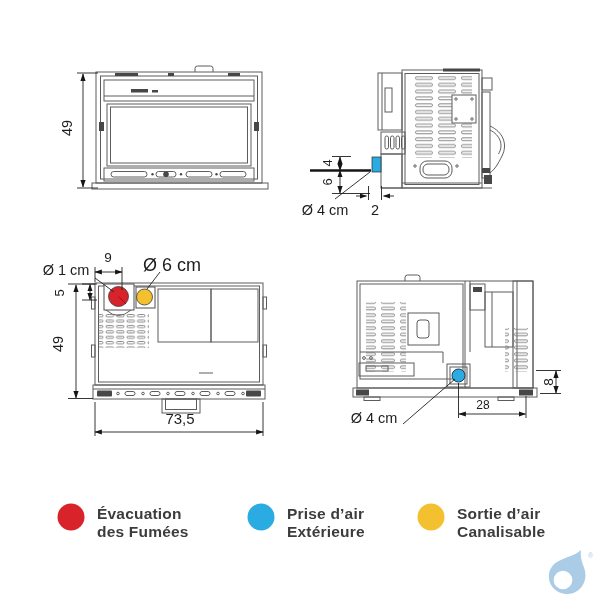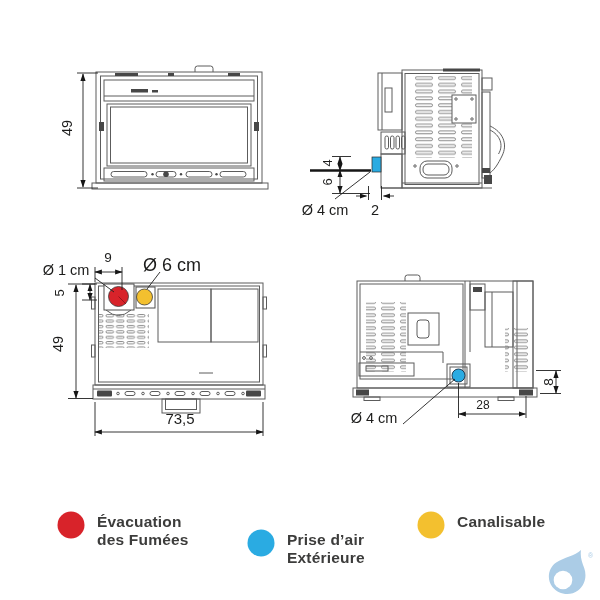--- a/index.html
+++ b/index.html
@@ -13,21 +13,21 @@
   .dk  { fill:#474747; stroke:none; }
   .dim { stroke:#1f1f1f; stroke-width:0.9; fill:none; }
   .thick { stroke:#161616; stroke-width:2.3; fill:none; }
 
   
   .lbl { position:absolute; color:#1c1c1b; white-space:nowrap;
          transform:translate(-50%,-50%); line-height:1; }
   .lbl.rot { transform:translate(-50%,-50%) rotate(-90deg); }
 
   
-  .legend-item { position:absolute; display:flex; gap:12px; align-items:flex-start;margin-top:8px; }
+  .legend-item { position:absolute; display:flex; gap:12px; align-items:flex-start; }
   .legend-text { font-size:15.5px; font-weight:bold; color:#3c3c3b; line-height:17.5px; letter-spacing:.2px; padding-top:2px; }
   .legend-text span { display:block; }
 
   .logo { position:absolute; left:548px; top:549px; }
 </style>
 </head>
 <body>
 
 <div class="canvas">
 
@@ -255,34 +255,35 @@
 
   <div class="legend-item" style="left:57px; top:503px">
     <svg width="28" height="28">
       <circle cx="14" cy="14" r="13.5" fill="#d8232a"></circle>
     </svg>
     <div class="legend-text">
       <span>Évacuation</span>
       <span>des Fumées</span>
     </div>
   </div>
-  <div class="legend-item" style="left:247px; top:521px">
+  <div class="legend-item" style="left:247px; top:503px">
     <svg width="28" height="28">
       <circle cx="14" cy="14" r="13.5" fill="#2aabe2"></circle>
     </svg>
     <div class="legend-text">
       <span>Prise d’air</span>
       <span>Extérieure</span>
     </div>
   </div>
   <div class="legend-item" style="left:417px; top:503px">
     <svg width="28" height="28">
       <circle cx="14" cy="14" r="13.5" fill="#f3c02f"></circle>
     </svg>
     <div class="legend-text">
+      <span>Sortie d’air</span>
       <span>Canalisable</span>
     </div>
   </div>
 
   <svg class="logo" width="46" height="48" viewBox="0 0 46 48">
     <path d="M33,1 C32,8 34,13 36.2,19 C39,27 37.2,36 30,41.5 C22,47.6 10.3,45.5 4.4,38 C-1.6,30.2 0.2,19 8.2,13.5 C16,8.2 27,7.2 33,1 Z" fill="#abcce6"></path>
     <circle cx="15" cy="31" r="9.3" fill="#ffffff"></circle>
     <text x="40" y="9" font-size="7" fill="#abcce6">®</text>
   </svg>
 

